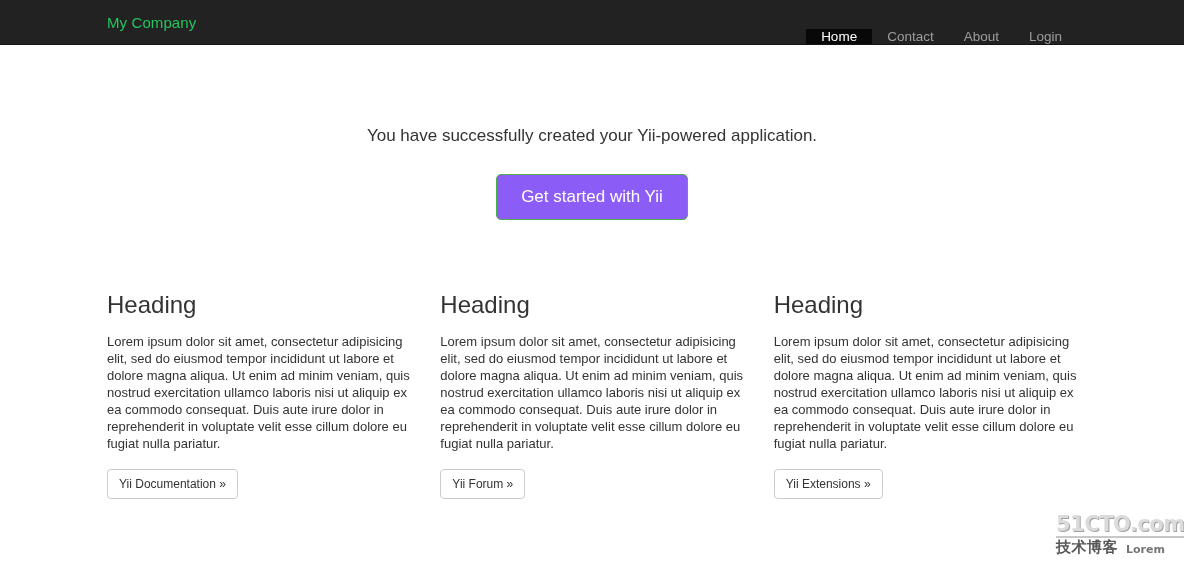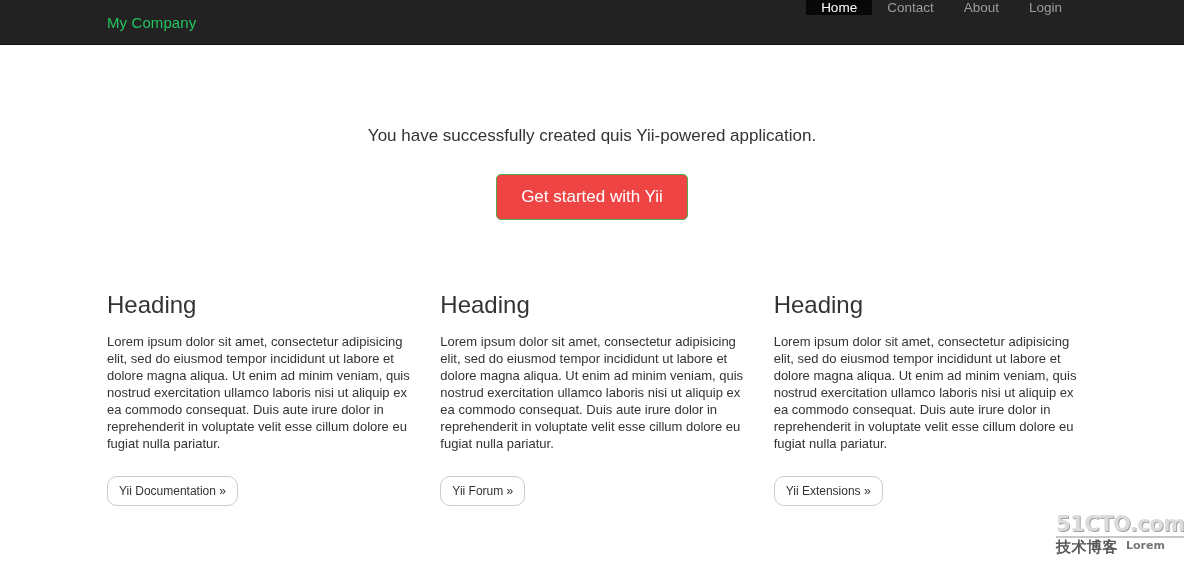--- a/index.html
+++ b/index.html
@@ -32,21 +32,21 @@
     padding: 0 15px 0 107px;
     color: #22c55e;
     font-size: 15px;
     line-height: 1;
     text-decoration: none;
     white-space: nowrap;
     letter-spacing: 0.1px;
   }
   .navbar-nav {
     display: flex;
-    align-items: flex-start;
+    align-items: flex-end;
     padding-right: 107px;
     list-style: none;
     margin: 0;
   }
   .nav-item {
     display: flex;
     align-items: center;
     padding: 0 15px;
     color: #9d9d9d;
     font-size: 13.5px;
@@ -77,21 +77,21 @@
     font-size: 17px;
     font-weight: normal;
     color: #333333;
     line-height: 1.4;
   }
   .btn-hero-wrap {
     margin-top: 26px;
   }
   .btn-success {
     display: inline-block;
-    background: #ef4444;
+    background: #8b5cf6;
     border: 1px solid #4cae4c;
     color: #ffffff;
     font-size: 17px;
     padding: 13px 24px;
     border-radius: 5px;
     cursor: pointer;
     font-family: "Liberation Sans", sans-serif;
     line-height: 1.1;
   }
 
@@ -120,28 +120,27 @@
     line-height: 17px;
     color: #333333;
   }
   .btn-default-wrap {
     margin-top: 17px;
   }
   .btn-default {
     display: inline-block;
     background: #ffffff;
     border: 1px solid #cccccc;
-    border-radius: 10px;
+    border-radius: 4px;
     color: #333333;
     font-size: 12px;
     padding: 7px 11px;
     cursor: pointer;
     font-family: "Liberation Sans", sans-serif;
     line-height: 1.2;
-    margin-top: 7px;
   }
 
   
   .watermark {
     position: absolute;
     right: 8px;
     bottom: 20px;
     width: 120px;
     text-align: left;
     user-select: none;
@@ -154,20 +153,21 @@
     color: #d8d8d8;
     letter-spacing: -0.5px;
     line-height: 1;
     text-shadow: 1px 1px 0 #9a9a9a;
     border-bottom: 2px solid #c4c4c4;
     padding-bottom: 1px;
     display: inline-block;
   }
   .wm-bottom {
     display: flex;
+    align-items: flex-end;
     gap: 8px;
     margin-top: 2px;
   }
   .wm-cn {
     font-family: "DejaVu Sans", sans-serif;
     font-size: 15px;
     font-weight: bold;
     color: #4a4a4a;
     line-height: 1;
     letter-spacing: 0.5px;
@@ -195,21 +195,21 @@
     <li style="display:flex;">
       <a class="nav-item">About</a>
     </li>
     <li style="display:flex;">
       <a class="nav-item">Login</a>
     </li>
   </ul>
 </div>
 
 <div class="jumbotron">
-  <p class="hero-lead">You have successfully created quis Yii-powered application.</p>
+  <p class="hero-lead">You have successfully created your Yii-powered application.</p>
   <div class="btn-hero-wrap">
     <a class="btn-success">Get started with Yii</a>
   </div>
 </div>
 
 <div class="row">
 
   <div class="col">
     <h2 class="col-heading">Heading</h2>
     <p class="col-text">Lorem ipsum dolor sit amet, consectetur adipisicing elit, sed do eiusmod tempor incididunt ut labore et dolore magna aliqua. Ut enim ad minim veniam, quis nostrud exercitation ullamco laboris nisi ut aliquip ex ea commodo consequat. Duis aute irure dolor in reprehenderit in voluptate velit esse cillum dolore eu fugiat nulla pariatur.</p>

